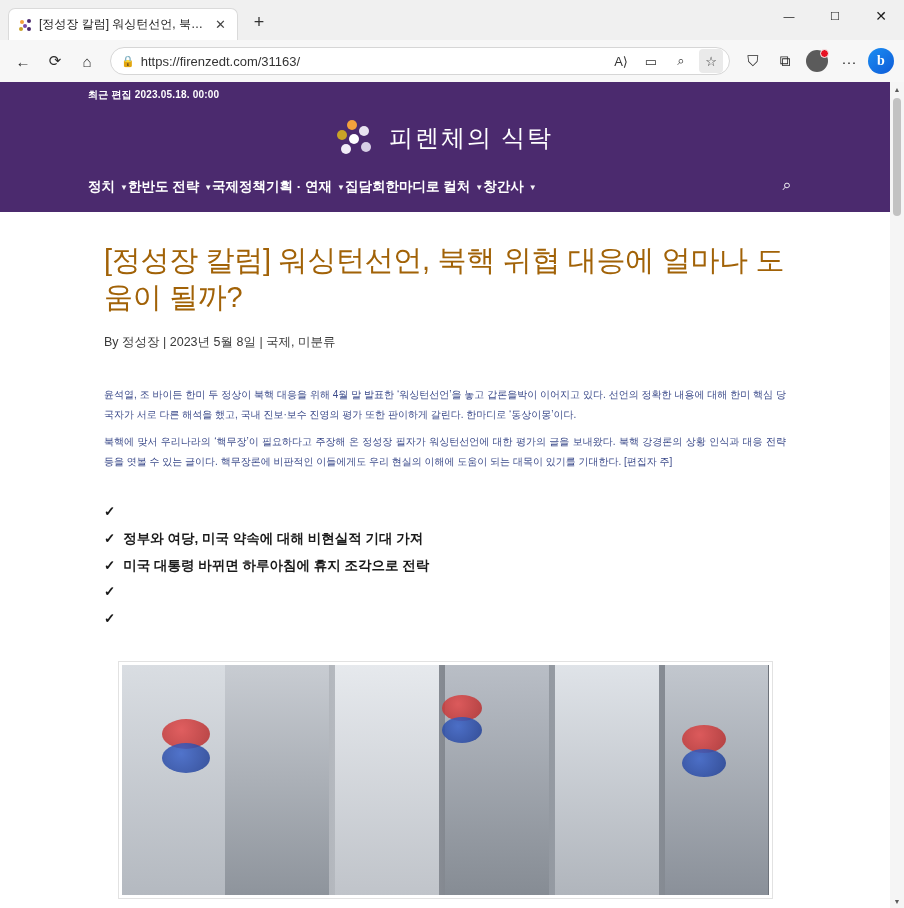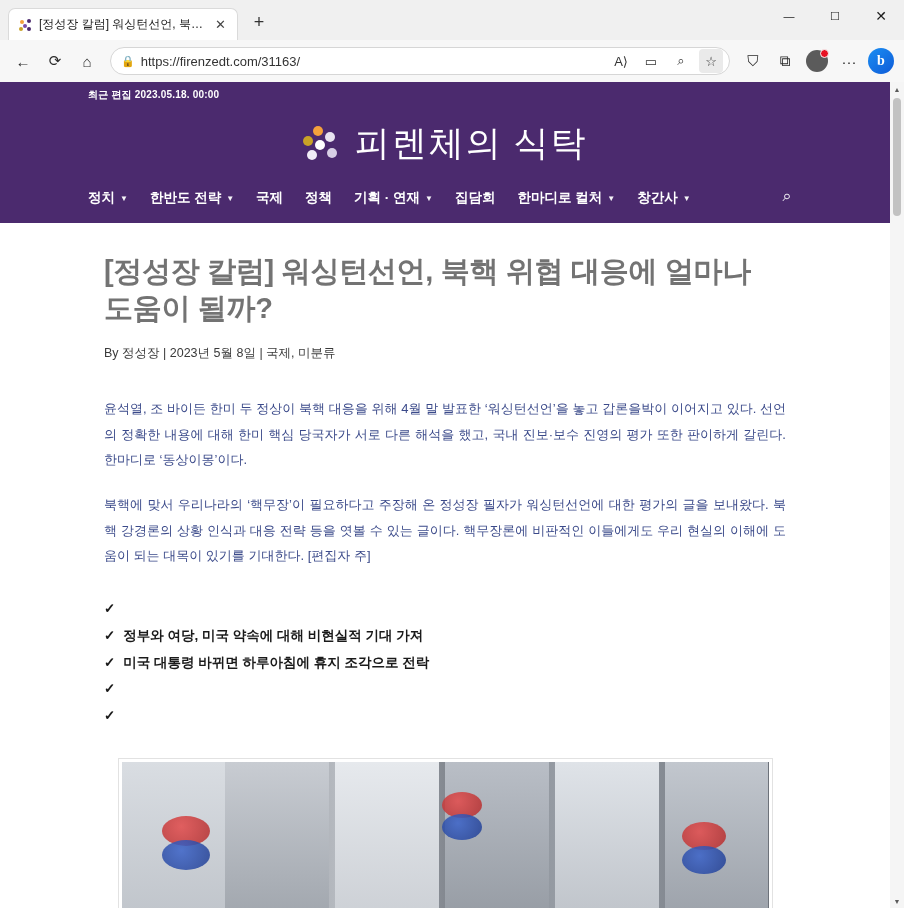--- a/index.html
+++ b/index.html
@@ -105,44 +105,44 @@
   .brand { display: flex; align-items: center; justify-content: center; gap: 14px; padding: 18px 0 14px; }
   .brand-mark { position: relative; width: 38px; height: 36px; }
   .brand-mark i { position: absolute; width: 10px; height: 10px; border-radius: 50%; }
   .brand-mark i:nth-child(1){ left: 10px; top: 0; background:#f4a13c; }
   .brand-mark i:nth-child(2){ left: 22px; top: 6px; background:#e8e3f0; }
   .brand-mark i:nth-child(3){ left: 0px;  top: 10px; background:#c9a227; }
   .brand-mark i:nth-child(4){ left: 12px; top: 14px; background:#ffffff; }
   .brand-mark i:nth-child(5){ left: 24px; top: 22px; background:#d8cfe6; }
   .brand-mark i:nth-child(6){ left: 4px;  top: 24px; background:#f1ecf7; }
   .brand-title {
-    font-family: "Liberation Serif", serif; font-size: 35px; color: #ffffff; letter-spacing: 2px;
+    font-family: "Liberation Serif", serif; font-size: 24px; color: #ffffff; letter-spacing: 2px;
   }
   .nav {
-    display: flex; align-items: flex-end; gap: 22px;
+    display: flex; align-items: flex-end; 
     padding: 8px 0 16px 88px; position: relative;
   }
   .nav-item { font-size: 13.5px; font-weight: bold; color: #ffffff; display: flex; align-items: center; gap: 5px; }
   .caret { font-size: 8px; opacity: .95; }
   .nav-search {
     position: absolute; right: 92px; top: 4px; color: #fff; font-size: 16px;
     width: 22px; height: 22px; display:flex; align-items:center; justify-content:center;
   }
 
   .article { padding: 30px 104px 0 104px; }
   h1.title {
-    font-size: 29px; line-height: 1.28; color: #737373; margin: 0 0 18px 0;
-    font-weight: bold; letter-spacing: -0.3px;
+    font-size: 29px; line-height: 1.28; color: #a16207; margin: 0 0 18px 0;
+    font-weight: normal; letter-spacing: -0.3px;
   }
   .byline { font-size: 12.5px; color: #3a3a3a; margin-bottom: 34px; }
   .lede p {
-    font-size: 13px; line-height: 1.95; color: #3b4a8a; margin: 0 0 6px 0;
+    font-size: 10px; line-height: 1.95; color: #3b4a8a; margin: 0 0 6px 0;
     text-align: justify;
   }
-  .lede p.second { margin-top: 20px; }
+  .lede p.second { margin-top: 8px; }
   .bullets { margin-top: 28px; }
   .bullet {
     font-size: 13.5px; font-weight: bold; color: #1a1a1a;
     line-height: 1.98; display: flex; gap: 8px;
   }
   .bullet .chk { color: #1a1a1a; }
   .figure {
     margin: 28px auto 0 auto; width: 655px; border: 1px solid #e2e2e2; background: #fff;
     padding: 3px;
   }

